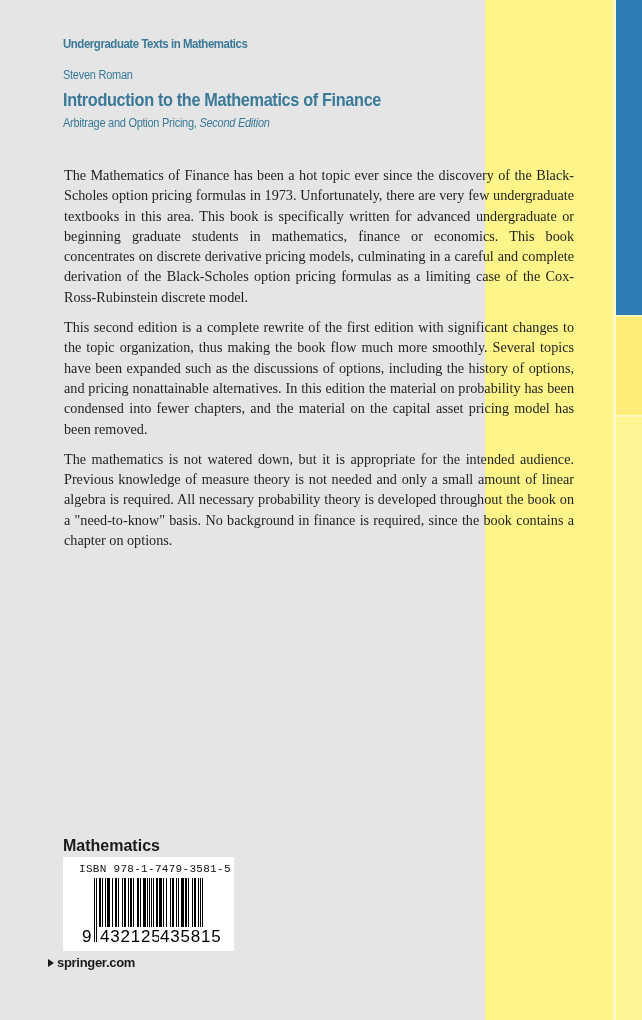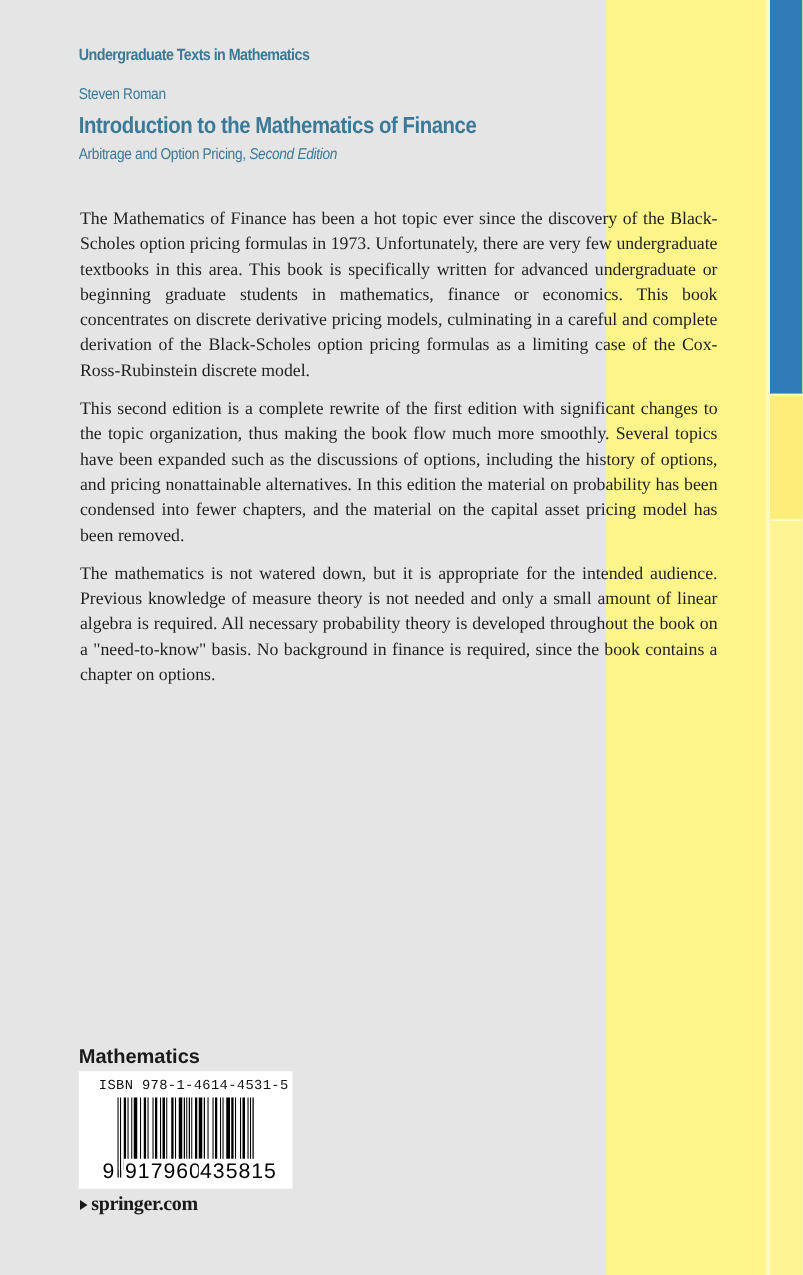--- a/index.html
+++ b/index.html
@@ -166,23 +166,23 @@
       line-height: 20px;
       background: #fff;
       padding: 0 1px;
     }
     .digits.first { left: 18px; background: transparent; }
     .digits.g1 { left: 36px; letter-spacing: 0.8px; }
     .digits.g2 { left: 96px; letter-spacing: 0.8px; text-align: center; }
 
     .springer {
       position: absolute;
-      left: 64px; top: 955px;
-      font-family: Liberation Serif, serif;
-      font-size: 16px;
+      left: 48px; top: 955px;
+      font-family: Liberation Sans, sans-serif;
+      font-size: 13px;
       font-weight: bold;
       color: #1a1a1a;
       display: flex;
       align-items: center;
       gap: 3px;
       letter-spacing: -0.3px;
     }
     .springer .arrow {
       display: inline-block;
       width: 0; height: 0;
@@ -203,21 +203,21 @@
 
   <div class="body-text">
     <p>The Mathematics of Finance has been a hot topic ever since the discovery of the Black-Scholes option pricing formulas in 1973. Unfortunately, there are very few undergraduate textbooks in this area. This book is specifically written for advanced undergraduate or beginning graduate students in mathematics, finance or economics. This book concentrates on discrete derivative pricing models, culminating in a careful and complete derivation of the Black-Scholes option pricing formulas as a limiting case of the Cox-Ross-Rubinstein discrete model.</p>
     <p>This second edition is a complete rewrite of the first edition with significant changes to the topic organization, thus making the book flow much more smoothly. Several topics have been expanded such as the discussions of options, including the history of options, and pricing nonattainable alternatives. In this edition the material on probability has been condensed into fewer chapters, and the material on the capital asset pricing model has been removed.</p>
     <p>The mathematics is not watered down, but it is appropriate for the intended audience. Previous knowledge of measure theory is not needed and only a small amount of linear algebra is required. All necessary probability theory is developed throughout the book on a "need-to-know" basis. No background in finance is required, since the book contains a chapter on options.</p>
   </div>
 
   <div class="subject sans">Mathematics</div>
 
   <div class="barcode-box">
-    <div class="isbn">ISBN 978-1-4614-4531-5</div>
+    <div class="isbn">ISBN 978-1-7479-3581-5</div>
     <div class="bars">
       <span class="b long" style="width:1px"></span>
         <span class="w" style="width:1px"></span>
         <span class="b long" style="width:1px"></span>
       <span class="w" style="width:2px"></span>
         <span class="b" style="width:2px"></span>
         <span class="w" style="width:1px"></span>
         <span class="b" style="width:1px"></span>
       <span class="w" style="width:2px"></span>
         <span class="b" style="width:1px"></span>
@@ -280,21 +280,21 @@
         <span class="w" style="width:1px"></span>
         <span class="b" style="width:2px"></span>
         <span class="w" style="width:2px"></span>
       <span class="b" style="width:1px"></span>
         <span class="w" style="width:1px"></span>
         <span class="b long" style="width:1px"></span>
         <span class="w" style="width:1px"></span>
         <span class="b long" style="width:1px"></span>
     </div>
     <div class="digits first">9</div>
-    <div class="digits g1">917960</div>
+    <div class="digits g1">432125</div>
     <div class="digits g2">435815</div>
   </div>
 
   <div class="springer">
     <span class="arrow"></span>
     <span>springer.com</span>
   </div>
 </div>
 
 <div class="divider"></div>

